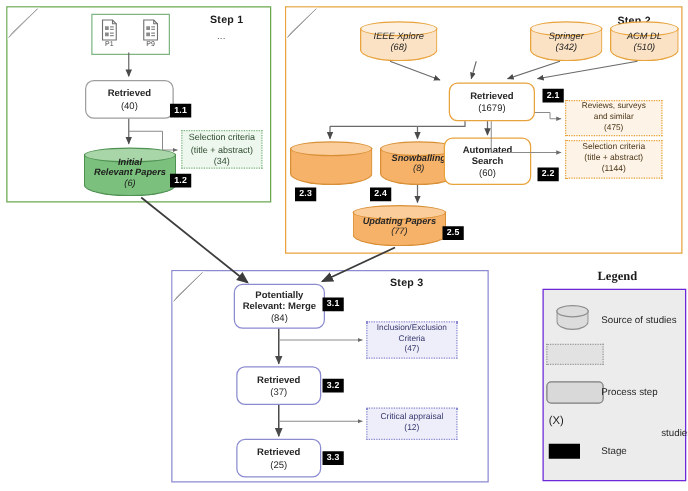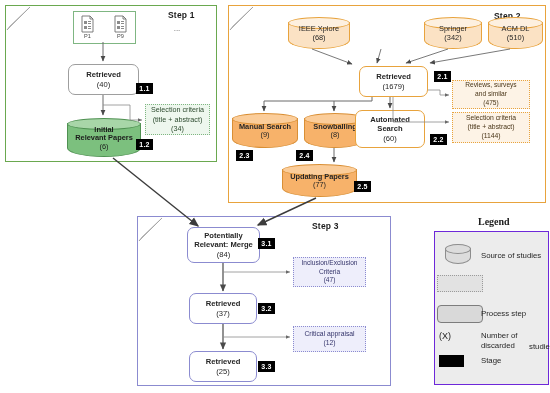--- a/index.html
+++ b/index.html
@@ -17,21 +17,21 @@
         display:flex;flex-direction:column;align-items:center;justify-content:center;
         text-align:center;line-height:1.22;}
   .pbox .t1{font-weight:bold;font-size:7.6px;}
   .pbox .t2{font-size:7.6px;}
 
   
   .cyl{position:absolute;box-sizing:border-box;}
   .cyl .body{position:absolute;left:0;right:0;top:5px;bottom:0;border-radius:0 0 50% 50%/0 0 9px 9px;}
   .cyl .top{position:absolute;left:0;right:0;top:0;height:10px;border-radius:50%;}
   .cyl .lbl{position:absolute;left:0;right:0;top:50%;transform:translateY(-46%);
-            text-align:center;line-height:1.2;}
+            text-align:center;line-height:1.2;font-style:italic;}
   .cyl .lbl .t1{font-weight:bold;font-size:7.4px;display:block;}
   .cyl .lbl .t2{font-size:7.4px;display:block;}
 
   
   .dbox{position:absolute;box-sizing:border-box;border-style:dotted;border-width:1px;
         display:flex;flex-direction:column;align-items:center;justify-content:center;
         text-align:center;font-size:7.2px;line-height:1.32;}
 
   
   .badge{position:absolute;background:#000000;color:#ffffff;font-weight:bold;
@@ -175,24 +175,20 @@
   </div>
   <div class="dbox" style="left:452px;top:112px;width:78px;height:31px;border-color:#e8a33d;background:#fdf3e6;color:#4a3619;font-size:6.8px;">
     <span>Selection criteria</span>
     <span>(title + abstract)</span>
     <span>(1144)</span>
   </div>
 
   <div class="cyl" style="left:232px;top:113px;width:66px;height:35px;">
     <div class="body" style="background:#f7b26a;border:1px solid #d98f35;border-top:none;"></div>
     <div class="top" style="background:#fbcd9a;border:1px solid #d98f35;"></div>
-    <div class="lbl">
-        <span class="t1">Manual Search</span>
-        <span class="t2">(9)</span>
-      </div>
   </div>
   <div class="badge" style="left:236px;top:150px;">2.3</div>
 
   <div class="cyl" style="left:304px;top:113px;width:62px;height:35px;">
     <div class="body" style="background:#f7b26a;border:1px solid #d98f35;border-top:none;"></div>
     <div class="top" style="background:#fbcd9a;border:1px solid #d98f35;"></div>
     <div class="lbl">
         <span class="t1">Snowballing</span>
         <span class="t2">(8)</span>
       </div>
@@ -309,20 +305,19 @@
         <div class="t"></div>
     </div>
     <div class="lgrow" style="left:46px;top:19px;">Source of studies</div>
 
     <div class="lg-dash" style="left:2px;top:43px;"></div>
 
     <div class="lg-proc" style="left:2px;top:73px;"></div>
     <div class="lgrow" style="left:46px;top:77px;">Process step</div>
 
     <div class="lg-x" style="left:4px;top:99px;">(X)</div>
-    <div class="lgrow" style="left:46px;top:99px;">Number of discarded</div>
     <div class="lgrow" style="left:46px;top:110px;margin-left:48px;">studies</div>
 
     <div class="lg-stage" style="left:4px;top:123px;"></div>
     <div class="lgrow" style="left:46px;top:124px;">Stage</div>
   </div>
 
 </div>
 
 </body></html>

